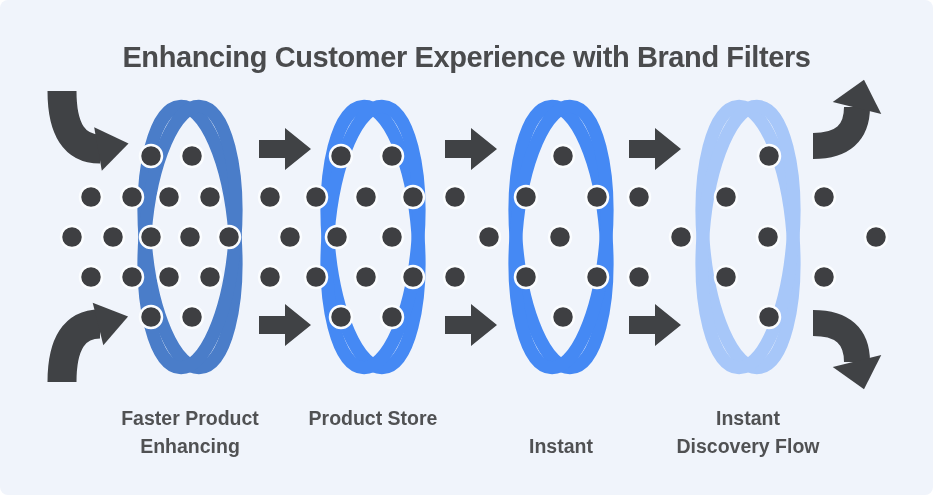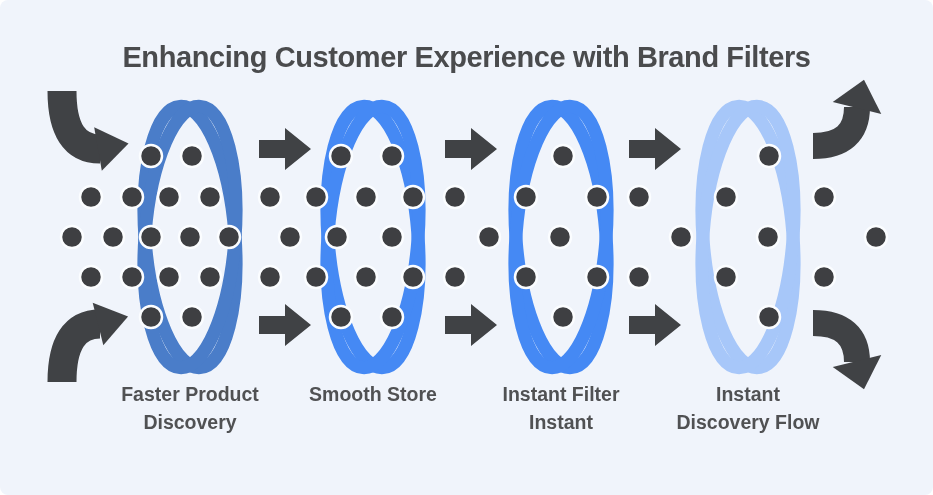--- a/index.html
+++ b/index.html
@@ -9,21 +9,21 @@
     border-radius:8px;overflow:hidden;
     font-family:"Liberation Sans",sans-serif;
   }
   .title{
     position:absolute;top:41px;left:0;width:100%;
     text-align:center;font-size:29px;font-weight:700;
     letter-spacing:-0.4px;color:var(--title-color,#4a4b4d);
   }
   svg.flow{position:absolute;left:0;top:0;}
   .ring-label{
-    position:absolute;top:380px;transform:translateX(-50%);
+    position:absolute;top:404px;transform:translateX(-50%);
     text-align:center;font-size:19.5px;line-height:28px;font-weight:700;
     color:var(--label-color,#505153);white-space:nowrap;
   }
 </style>
 </head>
 <body>
 
 <div class="canvas">
   <div class="title">Enhancing Customer Experience with Brand Filters</div>
 
@@ -114,17 +114,17 @@
       <circle cx="726" cy="277" r="11" fill="#3e3f42" stroke="#fbfdff" stroke-width="2.5"></circle>
       <circle cx="824" cy="277" r="11" fill="#3e3f42" stroke="#fbfdff" stroke-width="2.5"></circle>
       <circle cx="151" cy="317" r="11" fill="#3e3f42" stroke="#fbfdff" stroke-width="2.5"></circle>
       <circle cx="192" cy="317" r="11" fill="#3e3f42" stroke="#fbfdff" stroke-width="2.5"></circle>
       <circle cx="341" cy="317" r="11" fill="#3e3f42" stroke="#fbfdff" stroke-width="2.5"></circle>
       <circle cx="392" cy="317" r="11" fill="#3e3f42" stroke="#fbfdff" stroke-width="2.5"></circle>
       <circle cx="563" cy="317" r="11" fill="#3e3f42" stroke="#fbfdff" stroke-width="2.5"></circle>
       <circle cx="769" cy="317" r="11" fill="#3e3f42" stroke="#fbfdff" stroke-width="2.5"></circle>
     </svg>
 
-  <div class="ring-label" style="left: 190px;"><span>Faster Product</span><br><span>Discovery</span></div>
-  <div class="ring-label" style="left: 373px;"><span>Smooth Store</span><br></div>
-  <div class="ring-label" style="left: 561px;"><span>Instant Filter</span><br><span>Instant</span></div>
+  <div class="ring-label" style="left: 190px;"><span>Faster Product</span><br><span>Enhancing</span></div>
+  <div class="ring-label" style="left: 373px;"><span>Product Store</span><br></div>
+  <div class="ring-label" style="left: 561px;"><br><span>Instant</span></div>
   <div class="ring-label" style="left: 748px;"><span>Instant</span><br><span>Discovery Flow</span></div>
 </div>
 
 </body></html>

